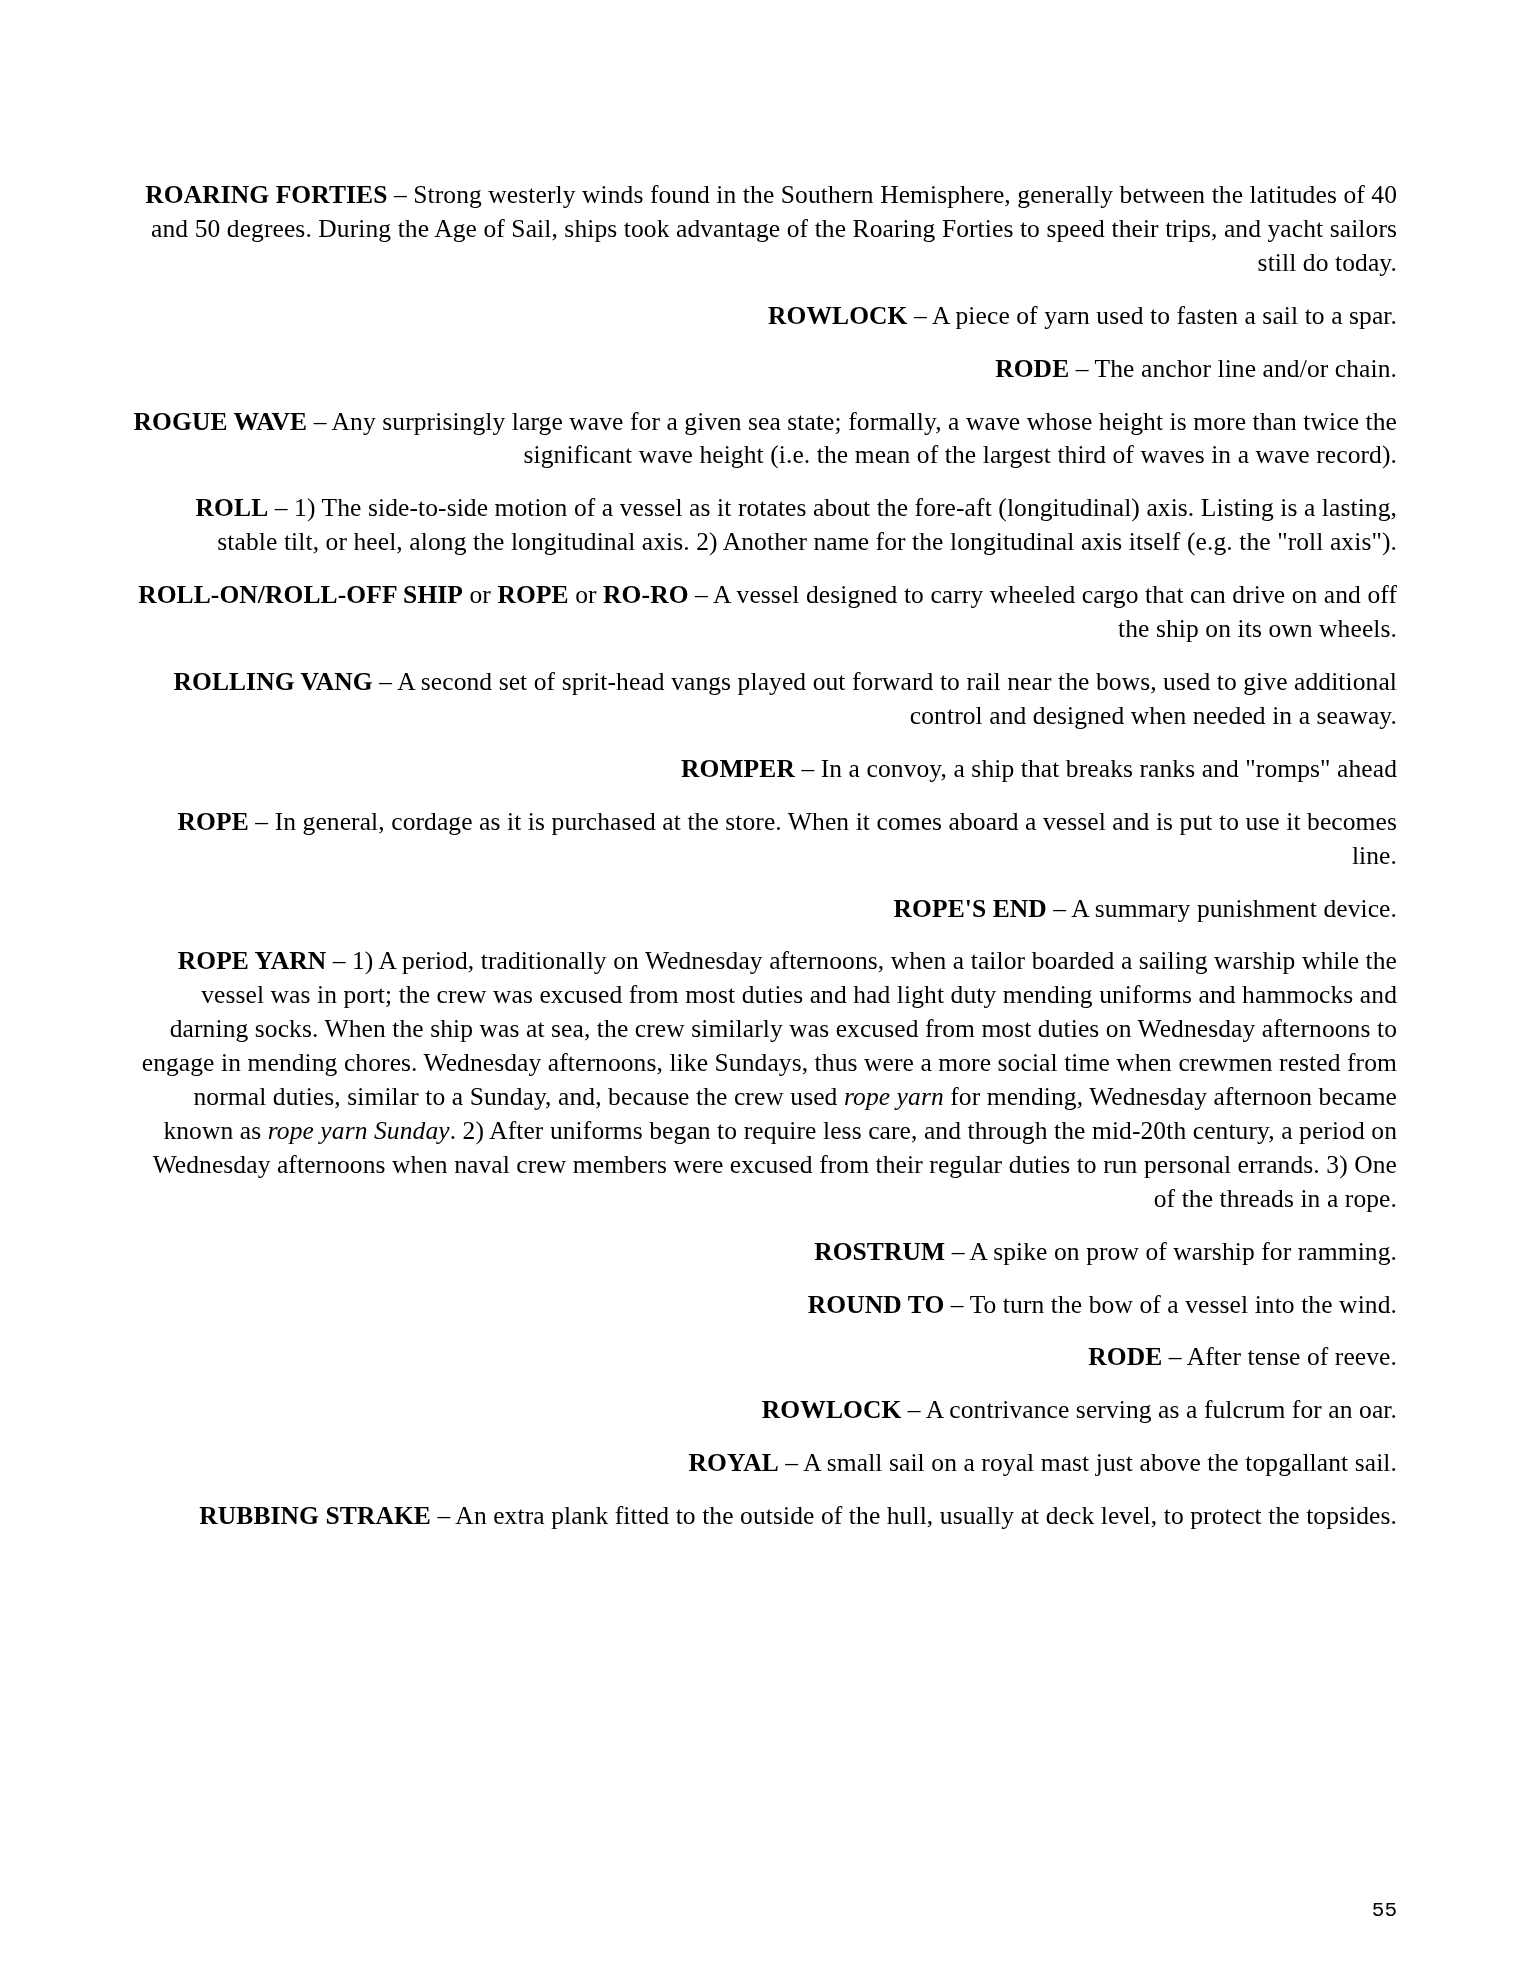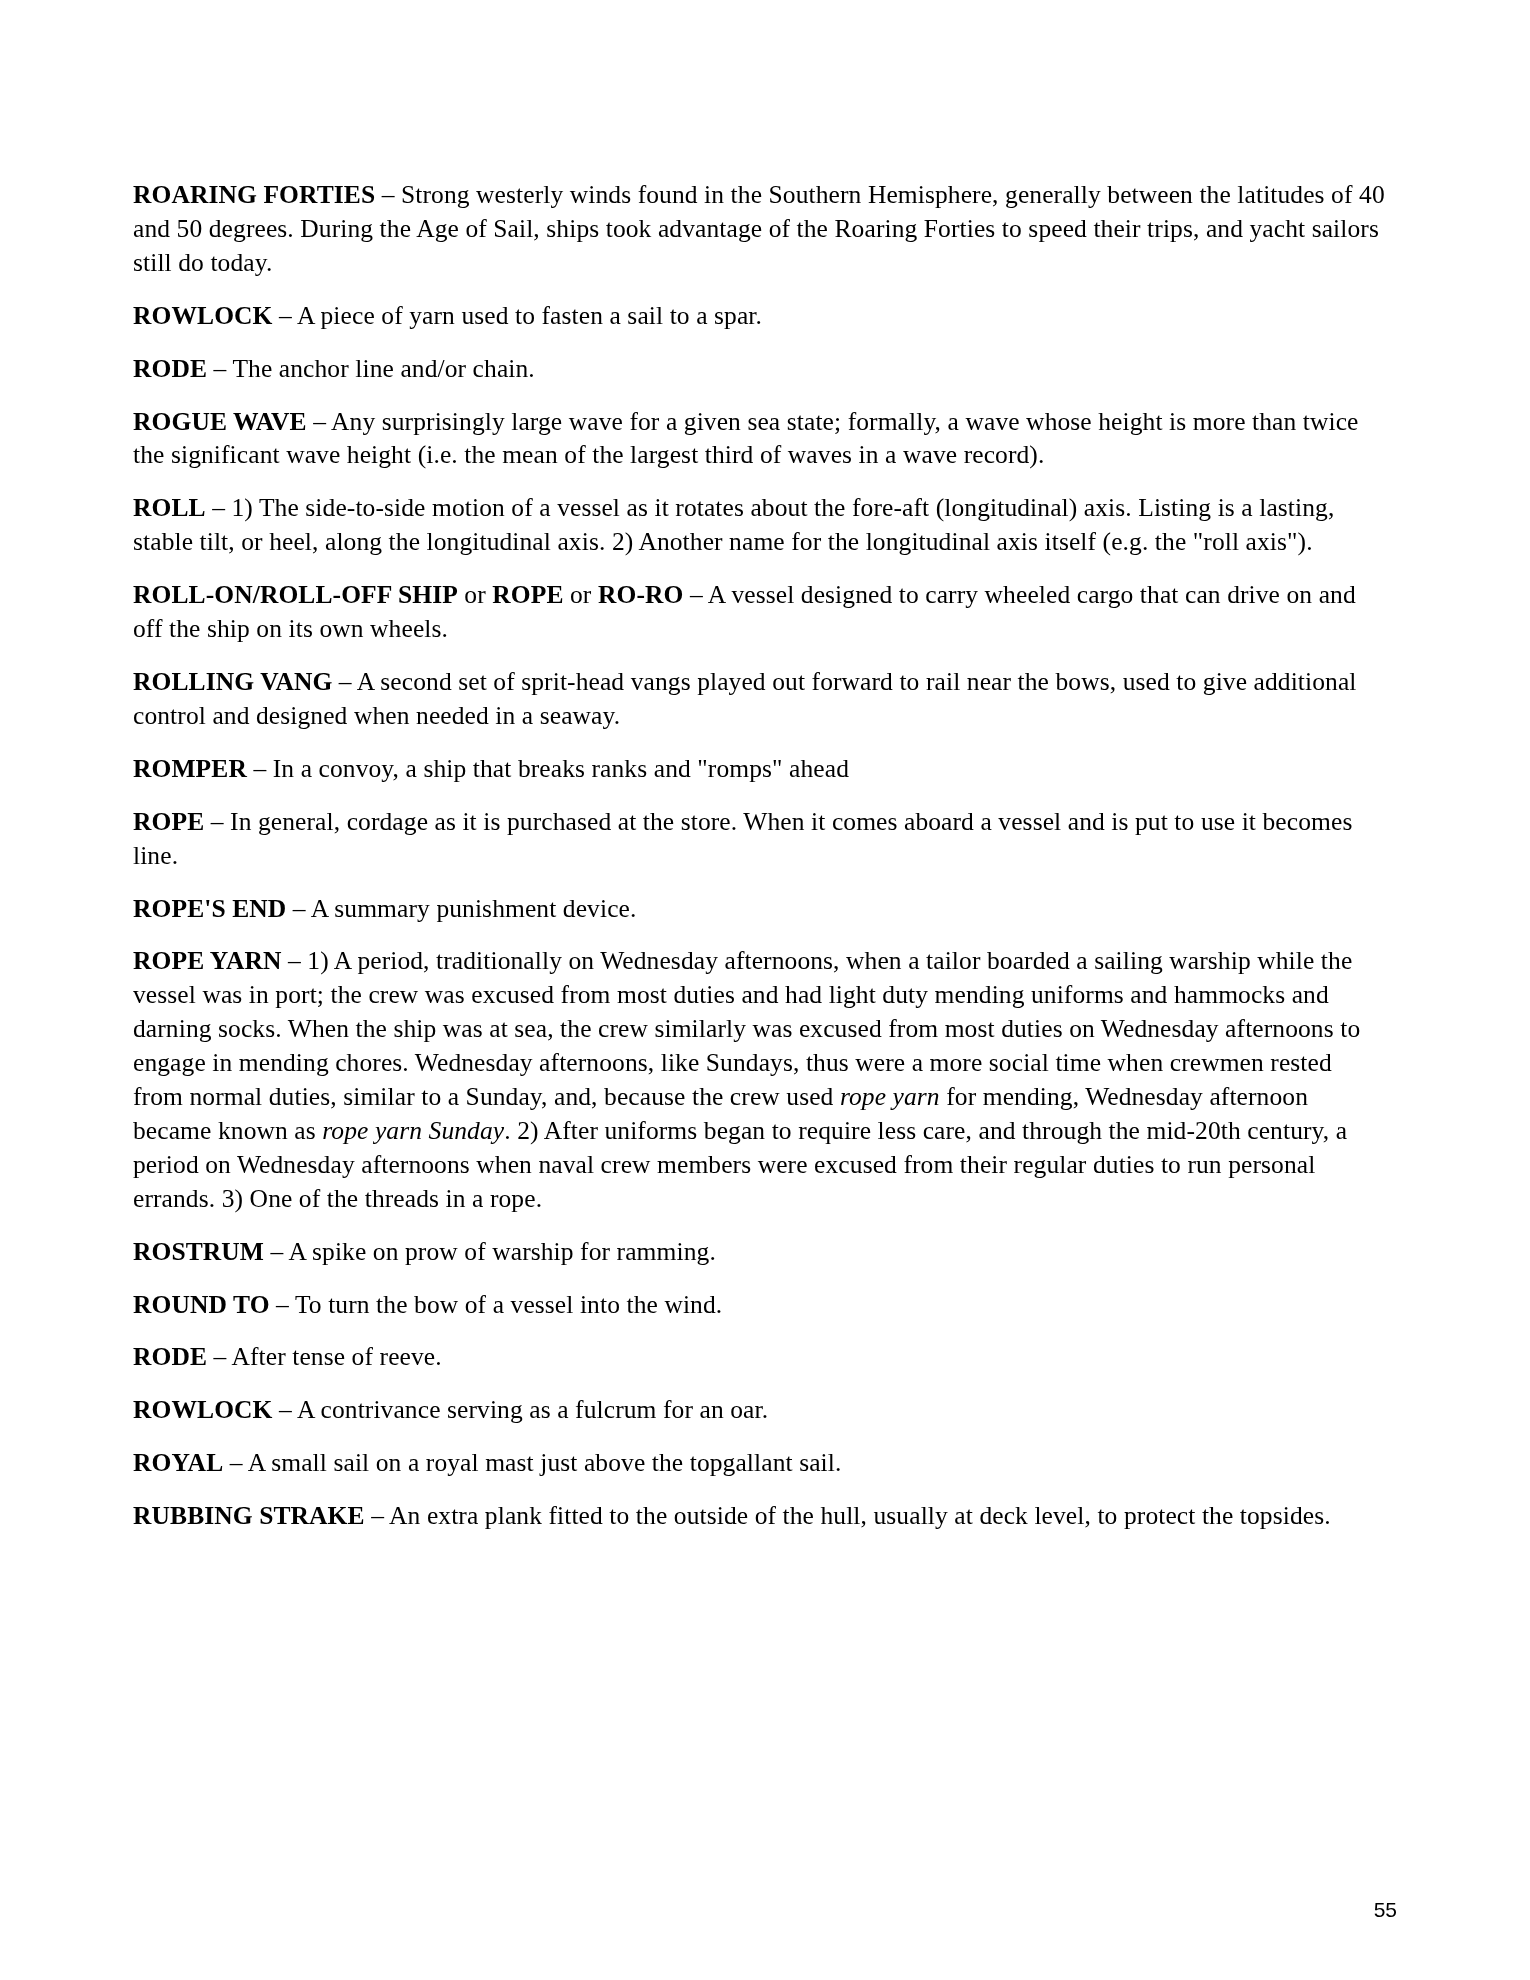--- a/index.html
+++ b/index.html
@@ -17,37 +17,37 @@
   .page {
     width: 1530px;
     min-height: 1980px;
     box-sizing: border-box;
     padding: 178px 133px 60px 133px;
     position: relative;
   }
   .entry {
     font-size: 25.5px;
     line-height: 1.33;
-    margin: 0 12px 19px 0;
-    text-align: left;
+    margin: 0 0 19px 0;
+    text-align: right;
     text-indent: 0;
     letter-spacing: 0.1px;
   }
   .entry .term {
     font-weight: bold;
   }
   .entry .ital {
     font-style: italic;
   }
   .page-number {
     position: absolute;
     right: 133px;
     bottom: 58px;
     font-size: 21px;
-    font-family: Liberation Sans, sans-serif;
+    font-family: Liberation Mono, monospace;
   }
 </style>
 </head>
 <body>
 
 <div class="page">
 
   <p class="entry">
     <span class="term">ROARING FORTIES</span><span> – Strong westerly winds found in the Southern Hemisphere, generally between the latitudes of 40 and 50 degrees. During the Age of Sail, ships took advantage of the Roaring Forties to speed their trips, and yacht sailors still do today.</span>
   </p>

